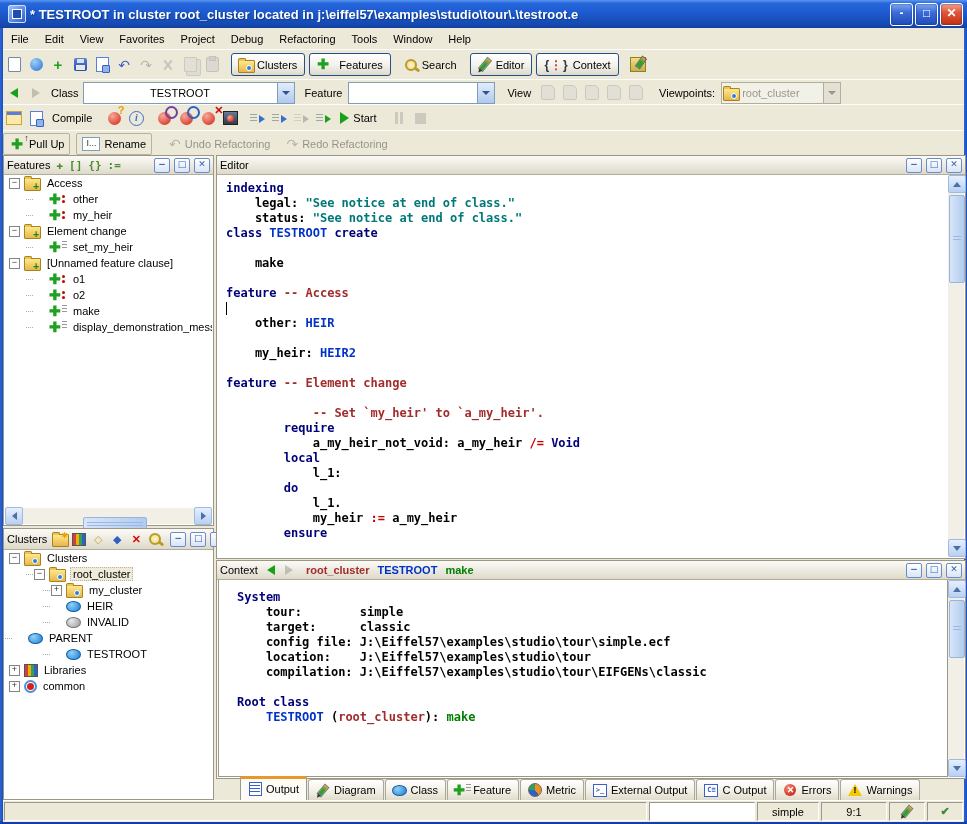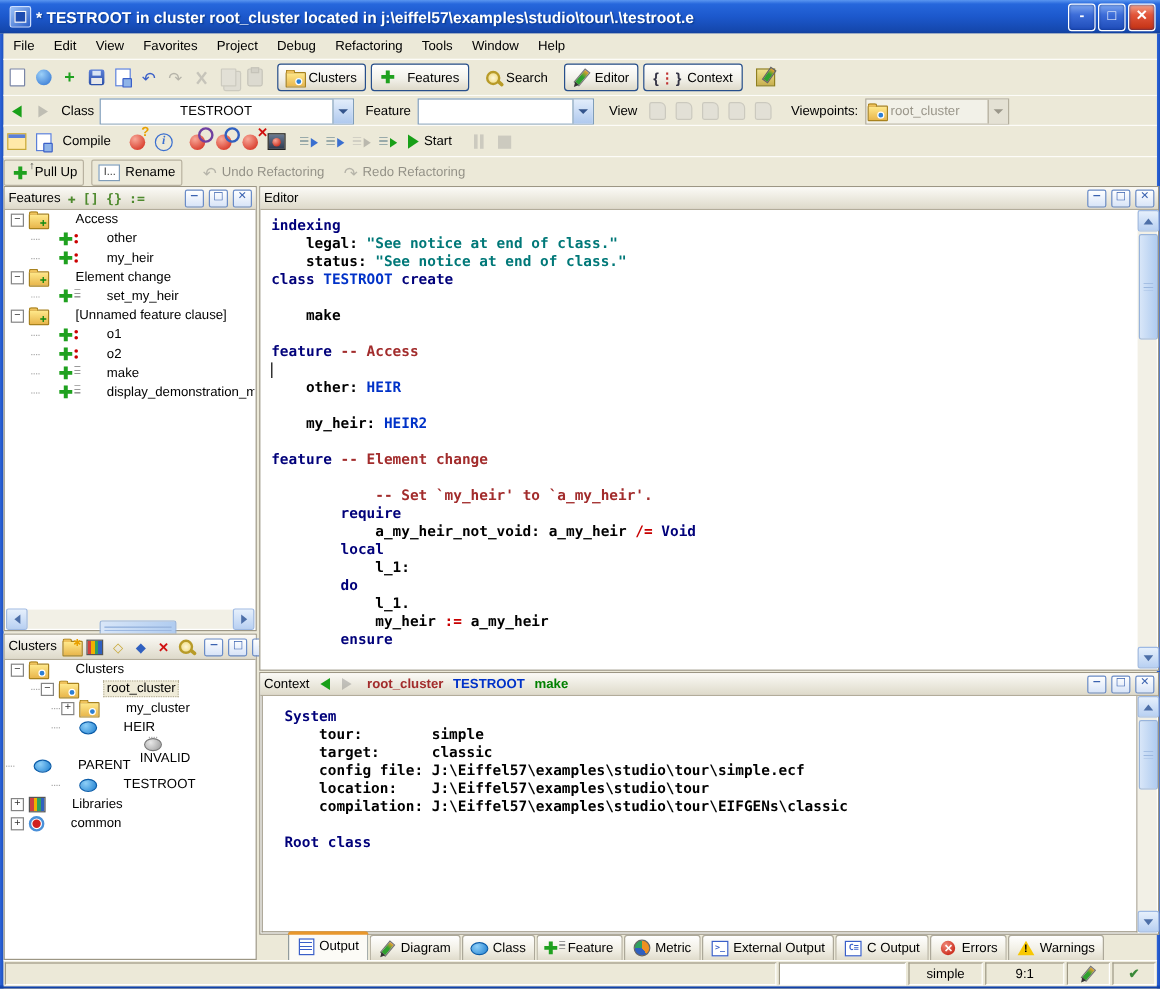--- a/index.html
+++ b/index.html
@@ -146,21 +146,21 @@
     background:linear-gradient(#FFF,#D8E4F8);font:bold 9px "DejaVu Sans",sans-serif;
     line-height:11px;text-align:center;flex:none;}
   .ph-ico{color:#4E8A2E;font:bold 11px "DejaVu Sans Mono",monospace;}
   
   .tree{position:absolute;left:1px;right:1px;background:#fff;overflow:hidden;}
   .trow{height:16px;display:flex;align-items:center;white-space:nowrap;}
   .texp{width:9px;height:9px;border:1px solid #848484;background:#fff;flex:none;
     font:9px "Liberation Sans",sans-serif;line-height:7px;text-align:center;color:#333;margin-right:4px;}
   .tspace{width:15px;flex:none;}
   .tguide{width:7px;border-top:1px dotted #AAA;flex:none;margin-right:1px;}
-  .tlabel{margin-left:20px;padding:0 2px;}
+  .tlabel{margin-left:4px;padding:0 2px;}
   .tlabel.sel{background:#EFEBD8;border:1px dotted #B8B29A;}
   
   .sb-h{position:absolute;height:16px;background:#F2F0E6;display:flex;align-items:center;}
   .sb-v{position:absolute;width:16px;background:#F2F0E6;}
   .sbtn{width:16px;height:16px;flex:none;border:1px solid #9DB9E4;border-radius:2px;
     background:linear-gradient(#E6F0FC,#B8D0F2);display:flex;align-items:center;justify-content:center;}
   .sbtn i{width:0;height:0;}
   .sbtn .left{border-top:4px solid transparent;border-bottom:4px solid transparent;border-right:5px solid #4D6FA8;}
   .sbtn .right{border-top:4px solid transparent;border-bottom:4px solid transparent;border-left:5px solid #4D6FA8;}
   .sbtn .up{border-left:4px solid transparent;border-right:4px solid transparent;border-bottom:5px solid #4D6FA8;}
@@ -600,21 +600,21 @@
           <span class="texp">+</span>
           <span class="sh fold dot"></span>
           <span class="tlabel">my_cluster</span>
         </div>
         <div class="trow" style="padding-left: 38px;">
           <span class="tguide"></span>
           <span class="tspace"></span>
           <span class="ellip"></span>
           <span class="tlabel">HEIR</span>
         </div>
-        <div class="trow" style="padding-left: 38px; flex-direction: column;">
+        <div class="trow" style="padding-left: 38px;">
           <span class="tguide"></span>
           <span class="tspace"></span>
           <span class="ellip gray"></span>
           <span class="tlabel">INVALID</span>
         </div>
         <div class="trow" style="">
           <span class="tguide"></span>
           <span class="tspace"></span>
           <span class="ellip"></span>
           <span class="tlabel">PARENT</span>
@@ -704,20 +704,21 @@
     </div>
     <div id="context-body" class="codearea" style="left:1px;top:19px;right:17px;bottom:1px;padding:10px 0 0 18px;border:1px solid #9C9684;border-top:none">
         <div class="cline"><span class="c-kw">System</span></div>
         <div class="cline"><span class="c-txt">    tour:        simple</span></div>
         <div class="cline"><span class="c-txt">    target:      classic</span></div>
         <div class="cline"><span class="c-txt">    config file: J:\Eiffel57\examples\studio\tour\simple.ecf</span></div>
         <div class="cline"><span class="c-txt">    location:    J:\Eiffel57\examples\studio\tour</span></div>
         <div class="cline"><span class="c-txt">    compilation: J:\Eiffel57\examples\studio\tour\EIFGENs\classic</span></div>
         <div class="cline">&nbsp;</div>
         <div class="cline"><span class="c-kw">Root class</span></div>
+        <div class="cline"><span class="c-txt">    </span><span class="c-cls">TESTROOT</span><span class="c-txt"> (</span><span class="c-cluster">root_cluster</span><span class="c-txt">): </span><span class="c-feat">make</span></div>
       </div>
     <div class="sb-v" style="top:19px;bottom:1px;right:1px">
       <span class="sbtn" style="display:flex">
           <i class="up"></i>
         </span>
       <div class="sthumb v" style="height:56px;margin-top:2px"></div>
       <span class="sbtn" style="display:flex;position:absolute;bottom:0">
           <i class="down"></i>
         </span>
     </div>

